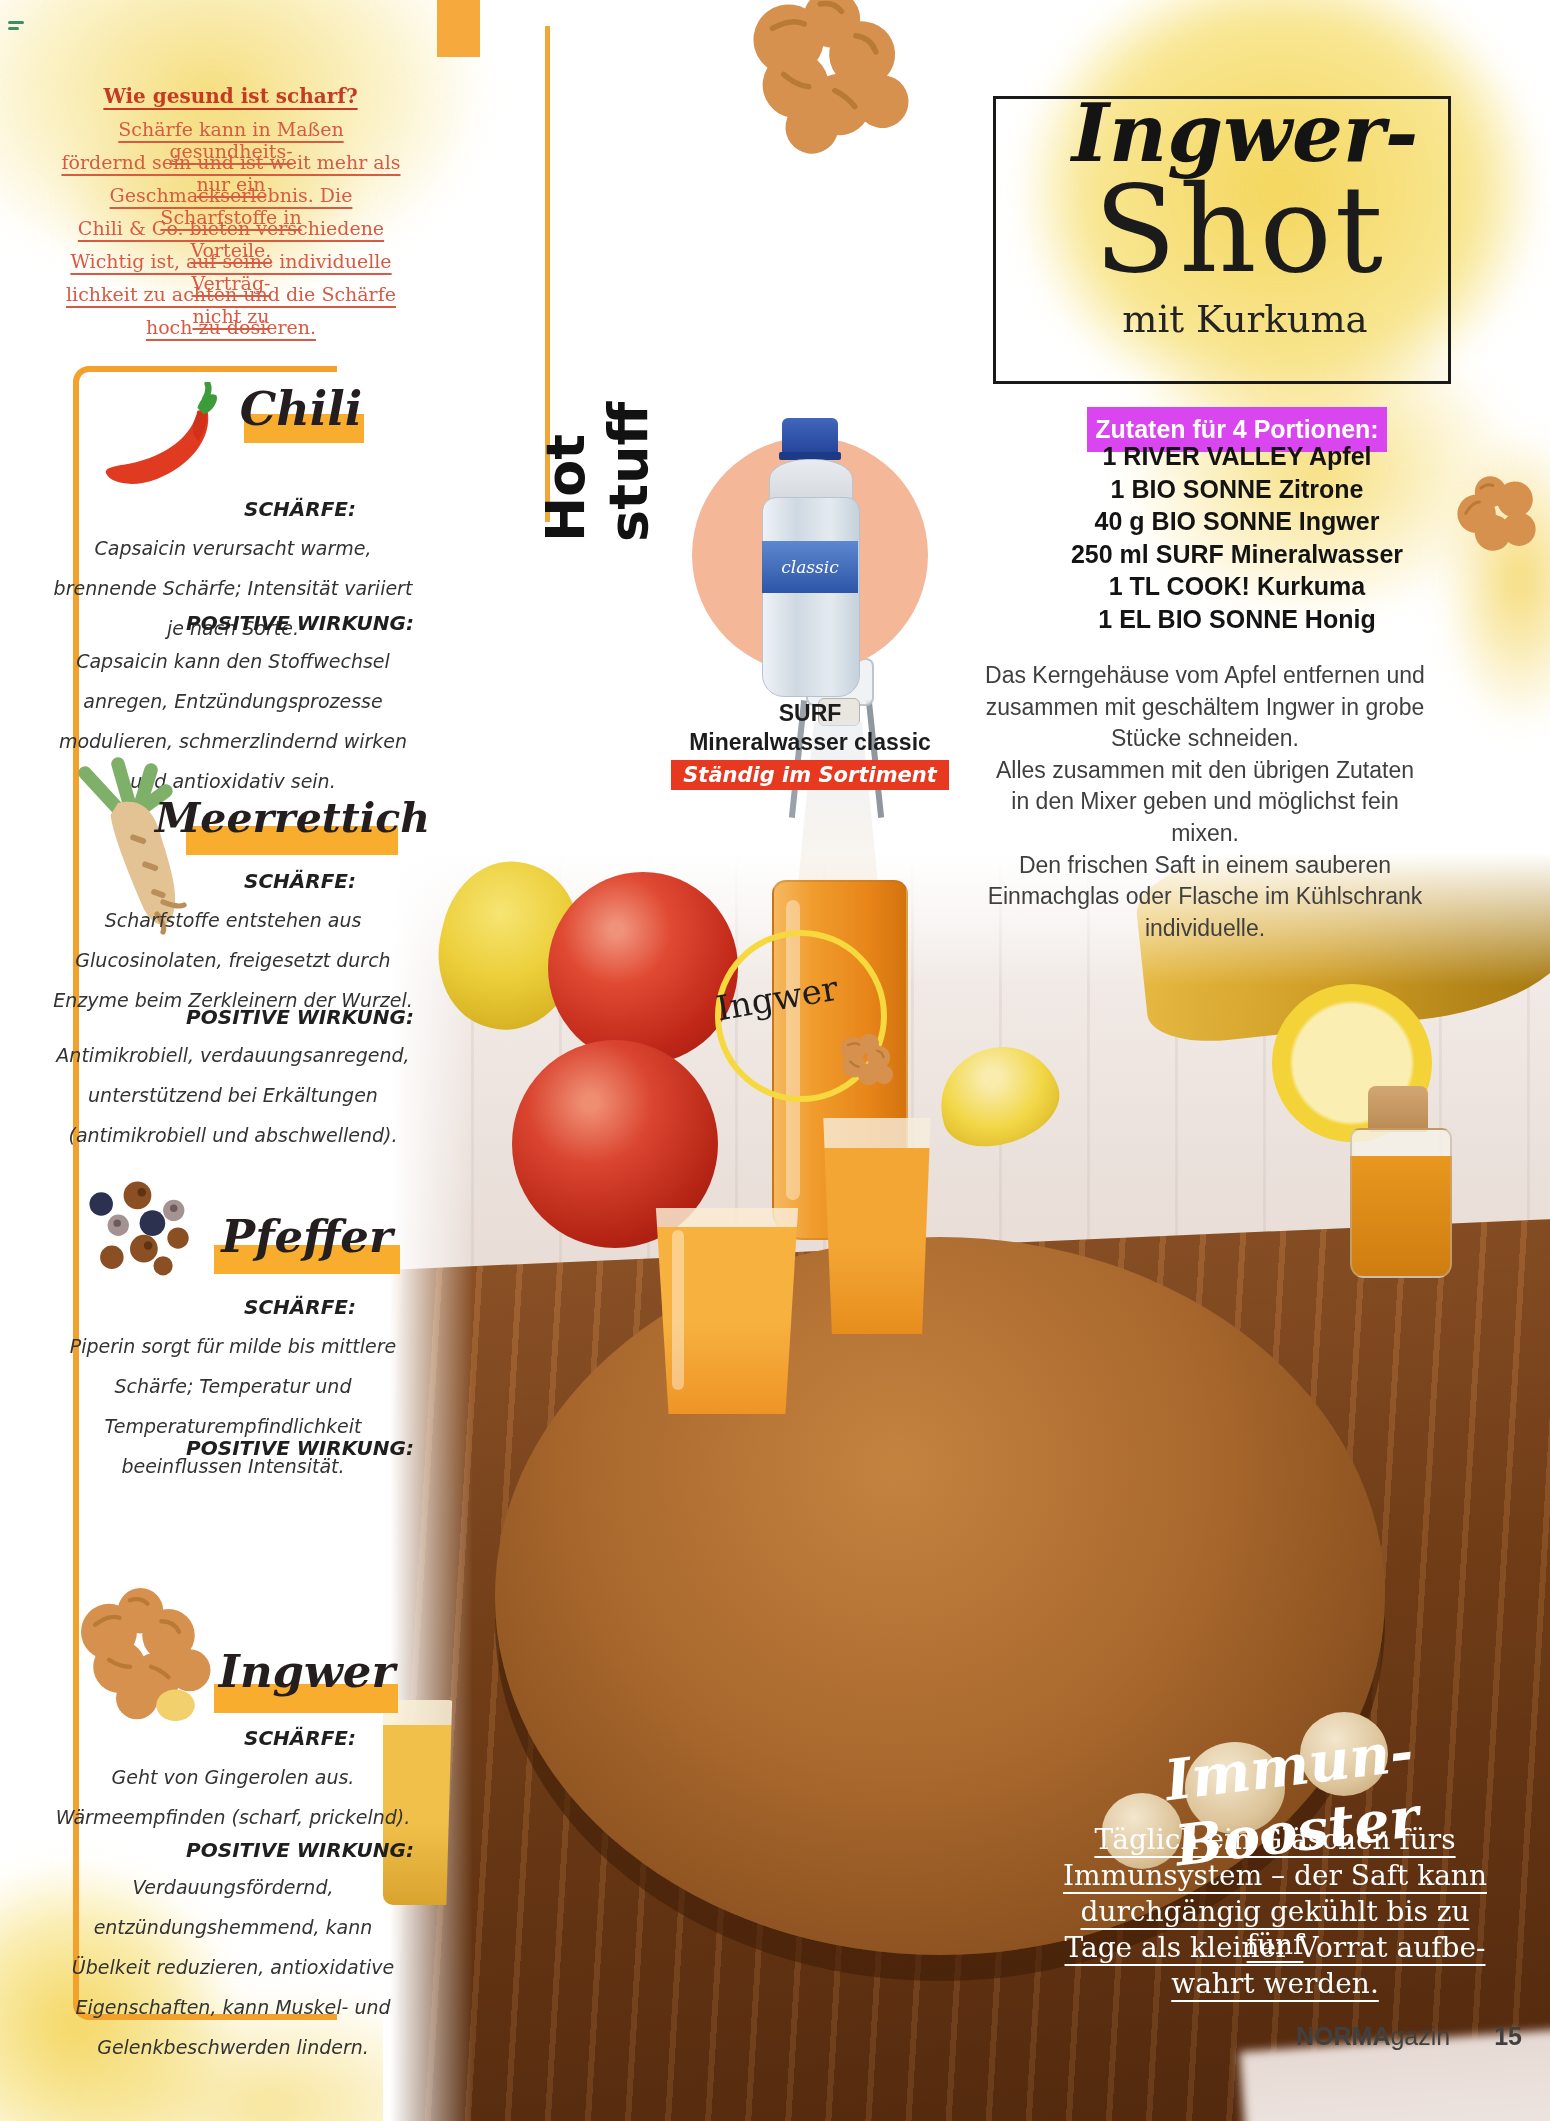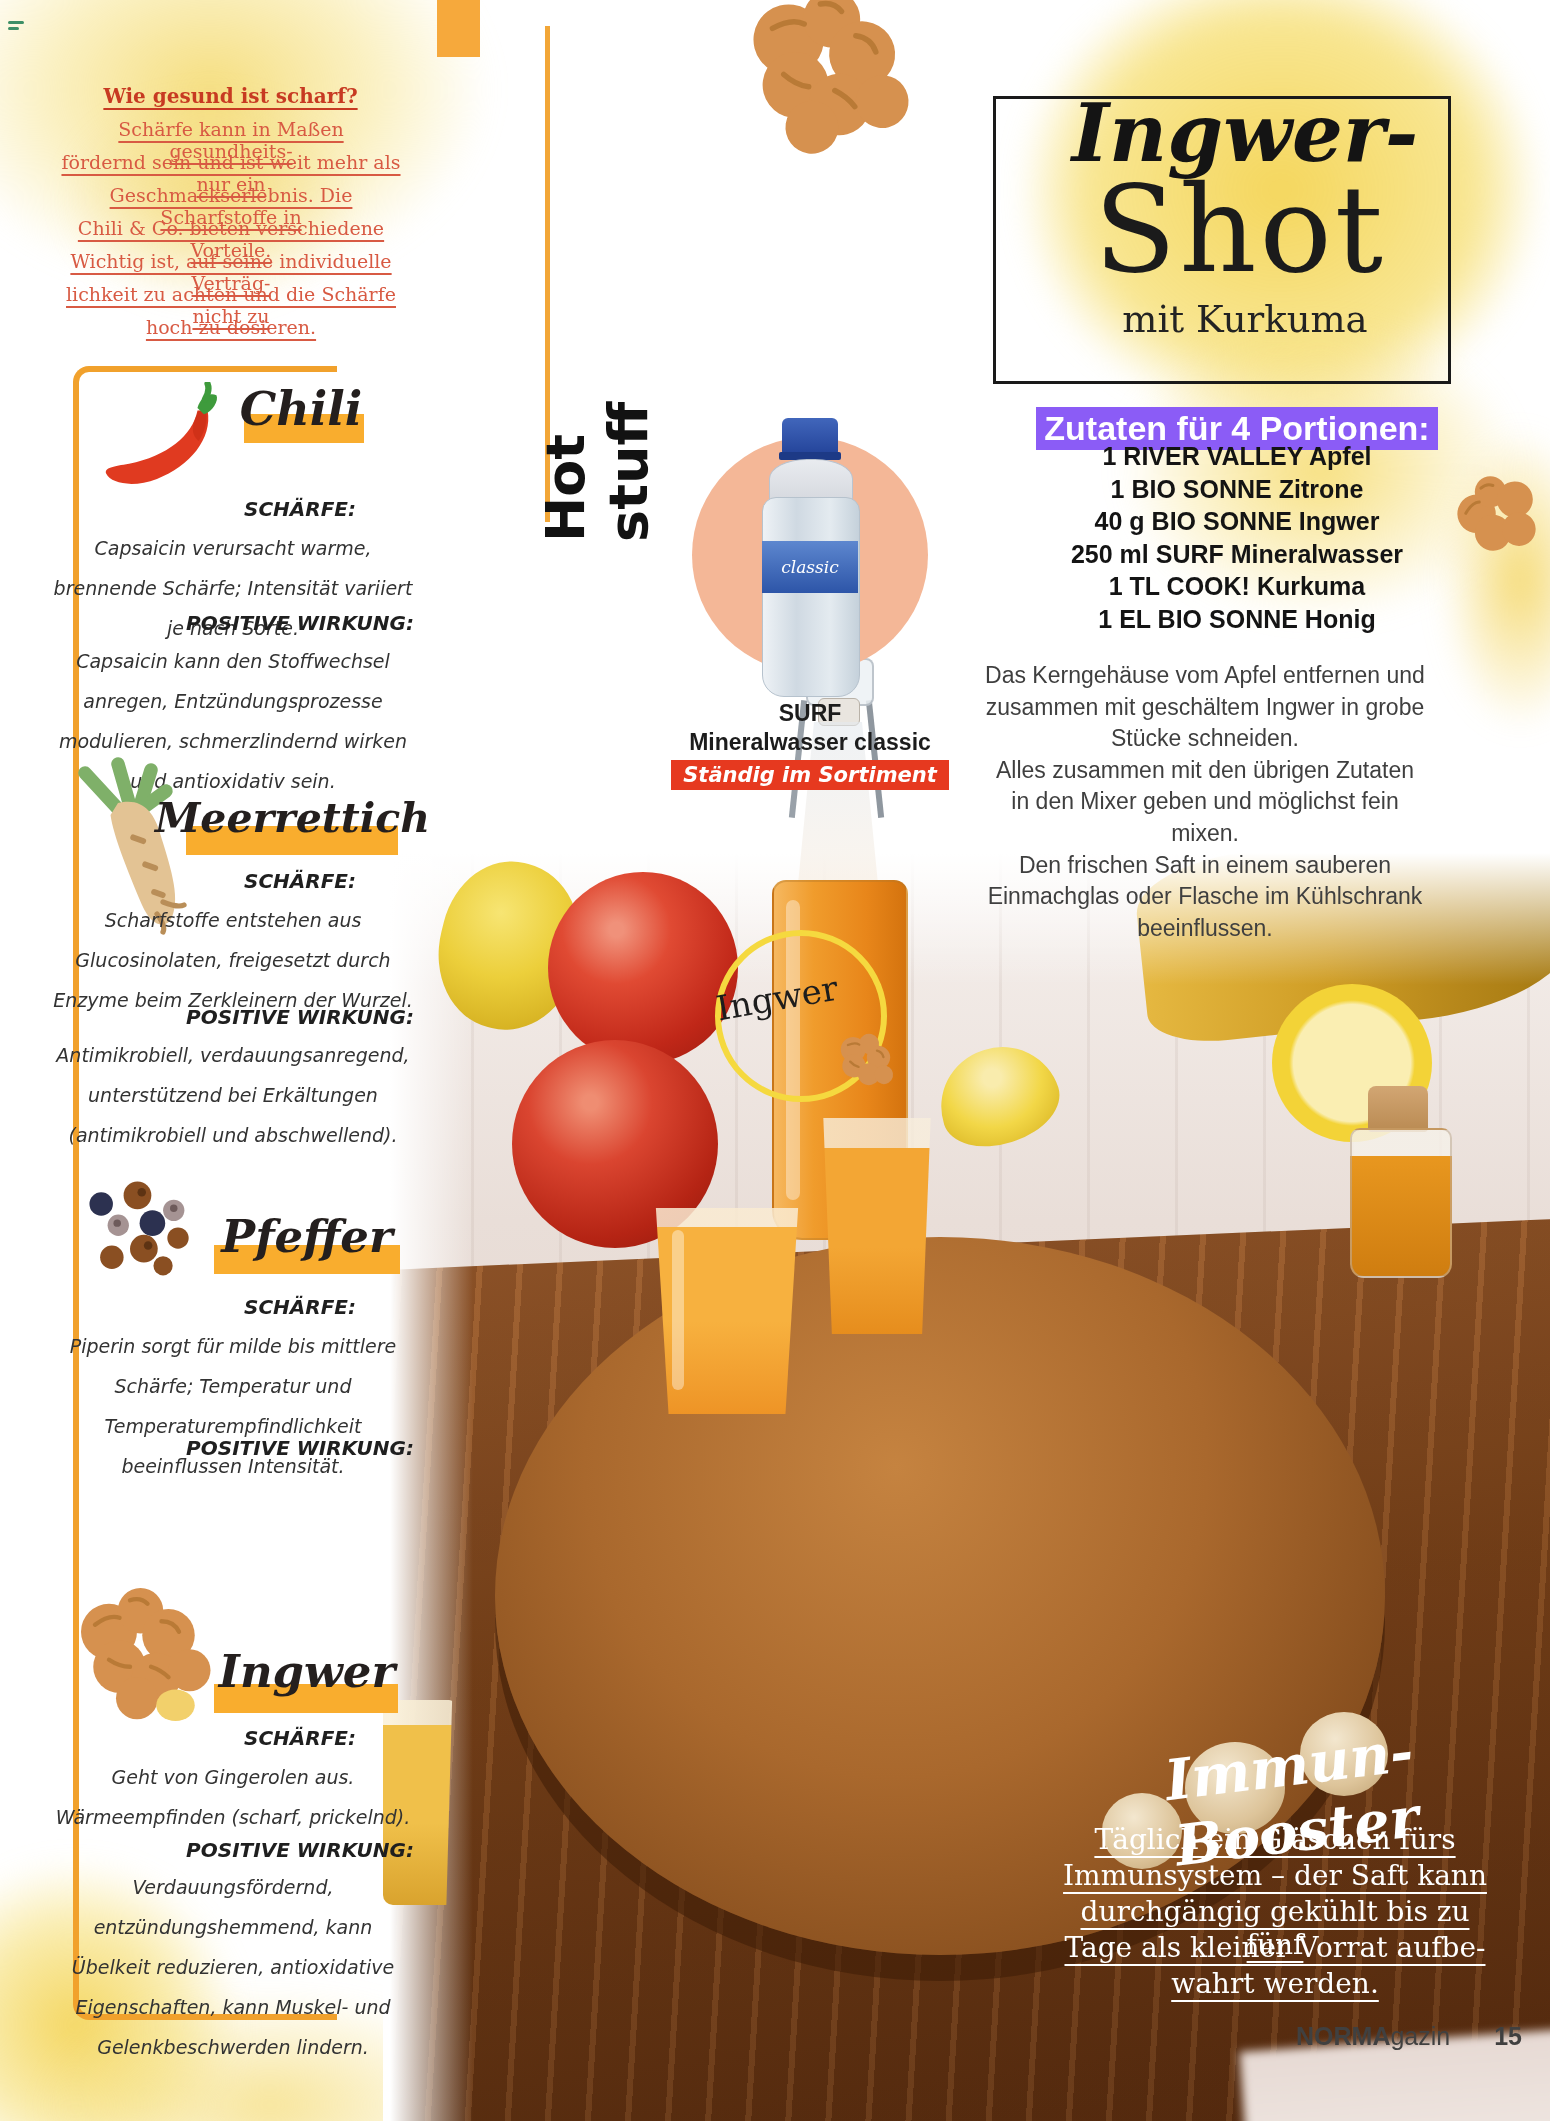--- a/index.html
+++ b/index.html
@@ -82,22 +82,22 @@
 
   
   .title-frame{left:993px;top:96px;width:452px;height:282px;border:3px solid #1a1a1a;z-index:2;}
   .r-title1{left:1040px;top:86px;width:410px;text-align:center;z-index:3;color:#141414;
     font-family:"DejaVu Serif",serif;font-style:italic;font-weight:bold;font-size:80px;}
   .r-title2{left:1020px;top:160px;width:440px;text-align:center;z-index:3;color:#1b1b1b;
     font-family:"DejaVu Serif",serif;font-weight:400;font-size:120px;letter-spacing:3px;}
   .r-title3{left:1040px;top:298px;width:410px;text-align:center;z-index:3;color:#232323;
     font-family:"DejaVu Serif",serif;font-size:37px;}
   .servings-wrap{left:1032px;top:407px;width:410px;text-align:center;z-index:3;}
-  .servings{display:inline-block;background:#8b5cf6;color:#fff;font-weight:bold;font-size:34px;
-    padding:2px 8px;font-family:"Liberation Sans",sans-serif;}
+  .servings{display:inline-block;background:#d946ef;color:#fff;font-weight:bold;font-size:25px;
+    padding:8px 8px;font-family:"Liberation Sans",sans-serif;}
   .ingredients{left:1032px;top:440px;width:410px;text-align:center;z-index:3;
     font-family:"Liberation Sans",sans-serif;font-weight:bold;font-size:25px;line-height:32.5px;color:#141414;}
   .instructions{left:980px;top:660px;width:450px;text-align:center;z-index:3;
     font-family:"Liberation Sans",sans-serif;font-size:23px;line-height:31.6px;color:#3f3f3f;}
 
   
   .photo{left:383px;top:835px;width:1167px;height:1286px;z-index:1;overflow:hidden;
     background:linear-gradient(180deg,#f6f1ee 0%,#e9ded8 30%,#e4d6ce 60%,#e0d2c9 100%);}
   .planks{position:absolute;inset:0;
     background:repeating-linear-gradient(90deg,rgba(170,150,140,.14) 0 3px,rgba(255,255,255,0) 3px 88px);}
@@ -377,21 +377,21 @@
     <div>1 EL BIO SONNE Honig</div>
   </div>
   <div class="abs instructions">
     <div>Das Kerngehäuse vom Apfel entfernen und</div>
     <div>zusammen mit geschältem Ingwer in grobe</div>
     <div>Stücke schneiden.</div>
     <div>Alles zusammen mit den übrigen Zutaten</div>
     <div>in den Mixer geben und möglichst fein mixen.</div>
     <div>Den frischen Saft in einem sauberen</div>
     <div>Einmachglas oder Flasche im Kühlschrank</div>
-    <div>beeinflussen.</div>
+    <div>individuelle.</div>
   </div>
 
   <div class="abs ginger-top">
     <svg viewBox="0 0 100 90" width="220" height="210">
       <g fill="#D6914F">
         <circle cx="28" cy="30" r="16"></circle>
           <circle cx="46" cy="18" r="13"></circle>
           <circle cx="62" cy="32" r="15"></circle>
         <circle cx="34" cy="50" r="15"></circle>
           <circle cx="55" cy="56" r="14"></circle>

